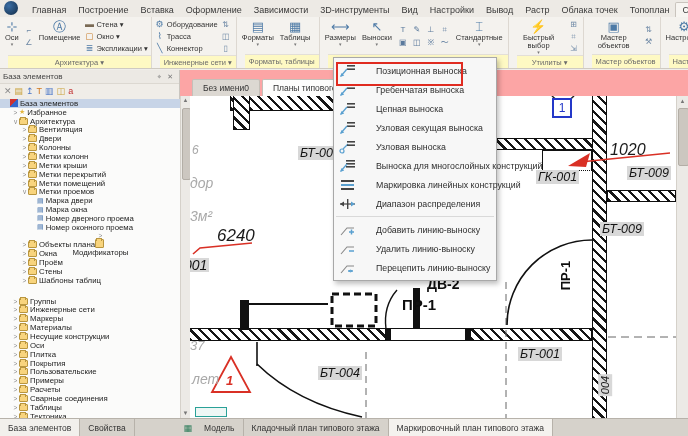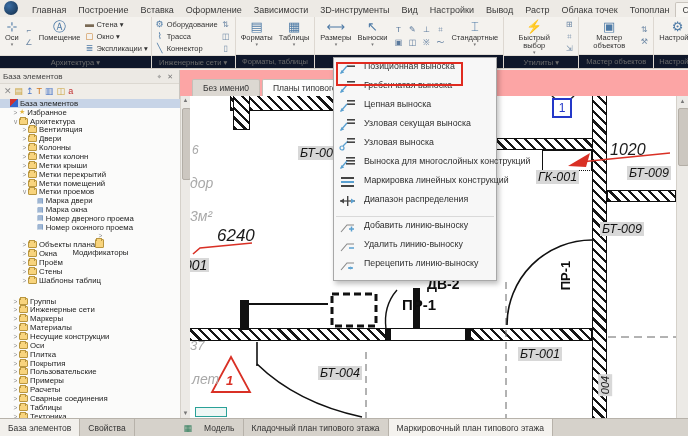--- a/index.html
+++ b/index.html
@@ -11,21 +11,21 @@
   .applogo{position:absolute;left:4px;top:1px;width:14px;height:14px;border-radius:50%;
            background:radial-gradient(circle at 35% 35%,#3b6ea5,#122b45);}
   .rtab{font-size:9px;color:#3a3a3a;padding:2px 6px 2px;white-space:nowrap;cursor:default;}
   .rtab.active{background:#f7f5f1;border:1px solid #c9c4bd;border-bottom:none;border-radius:2px 2px 0 0;}
   
   .ribbon{position:absolute;left:0;top:17px;width:688px;height:52px;display:flex;
           background:#f4f2ee;border-bottom:1px solid #cfcac2;box-sizing:border-box;overflow:hidden;}
   .rgroup{display:flex;flex-direction:column;border-right:1px solid #ddd8d1;flex:0 0 auto;}
   .gcells{flex:1;display:flex;align-items:stretch;padding:1px 2px;}
   .glabel{height:11px;font-size:7.5px;color:#6b6b6b;text-align:center;line-height:11px;
-          background:#0f172a;border-top:1px solid #e3dfd8;white-space:nowrap;padding:1px 4px;}
+          background:#fef9c3;border-top:1px solid #e3dfd8;white-space:nowrap;padding:1px 4px;margin-left:8px;}
   .bigbtn{display:flex;flex-direction:column;align-items:center;justify-content:flex-start;
           padding:1px 3px 0;font-size:7.5px;color:#333;text-align:center;line-height:8px;max-width:50px;}
   .bigbtn .ic{font-size:13px;line-height:15px;color:#4d7aa6;}
   .bigbtn .arr{font-size:5px;color:#777;line-height:4px;}
   .stackcol{display:flex;flex-direction:column;justify-content:space-around;padding:0 1px;}
   .stackbtn{display:flex;align-items:center;gap:2px;font-size:7.5px;color:#333;height:12px;white-space:nowrap;}
   .stackbtn .sic{font-size:9px;color:#4d7aa6;width:10px;text-align:center;}
   .minicol{display:flex;flex-direction:column;justify-content:center;gap:1px;padding:0 1px;}
   .mini{width:12px;height:11px;font-size:8px;line-height:11px;text-align:center;color:#6d88a5;}
   .icongrid{display:grid;grid-template-columns:repeat(4,14px);grid-auto-rows:13px;align-content:center;padding:0 1px;}
@@ -84,21 +84,21 @@
   .ghost{position:absolute;font-style:italic;color:#a9a9a9;white-space:nowrap;}
   .boldlab{position:absolute;font-weight:bold;color:#0d0d0d;white-space:nowrap;}
   .axisbox{position:absolute;left:362px;top:2px;width:20px;height:20px;border:2px solid #2438c8;
            color:#2438c8;font-size:12px;display:flex;align-items:center;justify-content:center;background:#fff;box-sizing:border-box;}
   .trinum{position:absolute;color:#d93025;font-style:italic;font-size:13px;font-weight:bold;}
   .plansvg{position:absolute;left:0;top:0;pointer-events:none;}
   .gripbox{position:absolute;left:5px;top:311px;width:30px;height:8px;border:1px solid #2aa198;background:#eef7f5;}
   
   .menu{position:absolute;left:333px;top:57px;width:162px;background:#f7f7f7;border:1px solid #a8a8a8;
         box-shadow:2px 3px 5px rgba(0,0,0,.25);z-index:60;padding:3px 0;}
-  .mitem{display:flex;align-items:flex-start;height:19px;font-size:8.8px;color:#2e2e2e;padding:0 4px;gap:8px;white-space:nowrap;}
+  .mitem{display:flex;align-items:center;height:19px;font-size:8.8px;color:#2e2e2e;padding:0 4px;gap:20px;white-space:nowrap;}
   .mitem .mic{width:18px;flex:0 0 18px;display:flex;justify-content:center;}
   .msep{height:1px;background:#d9d9d9;margin:3px 2px;}
   .redbox{position:absolute;left:2px;top:4px;width:123px;height:20px;border:2px solid #e02b20;z-index:70;}
 </style>
 </head>
 <body>
 
 <div class="app">
 
   <div class="tabrow" id="rtabs">

